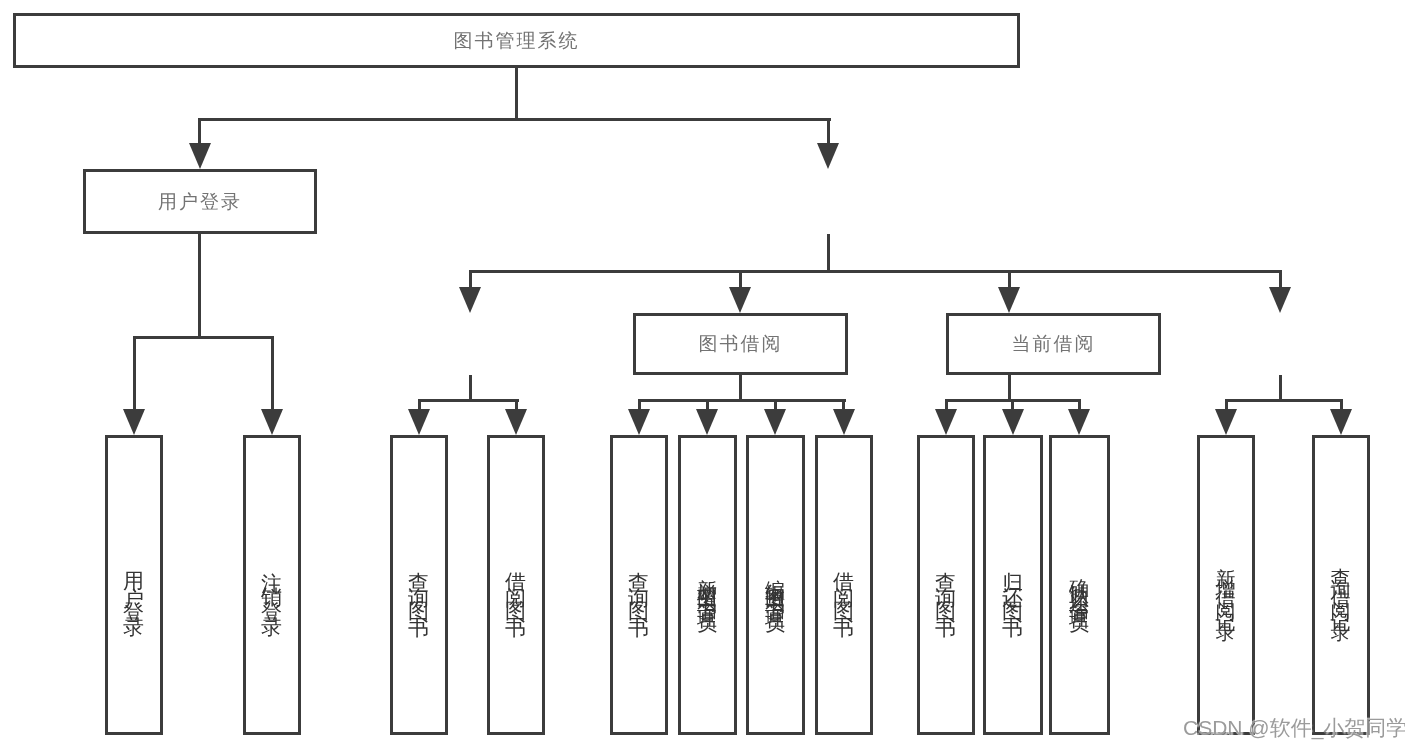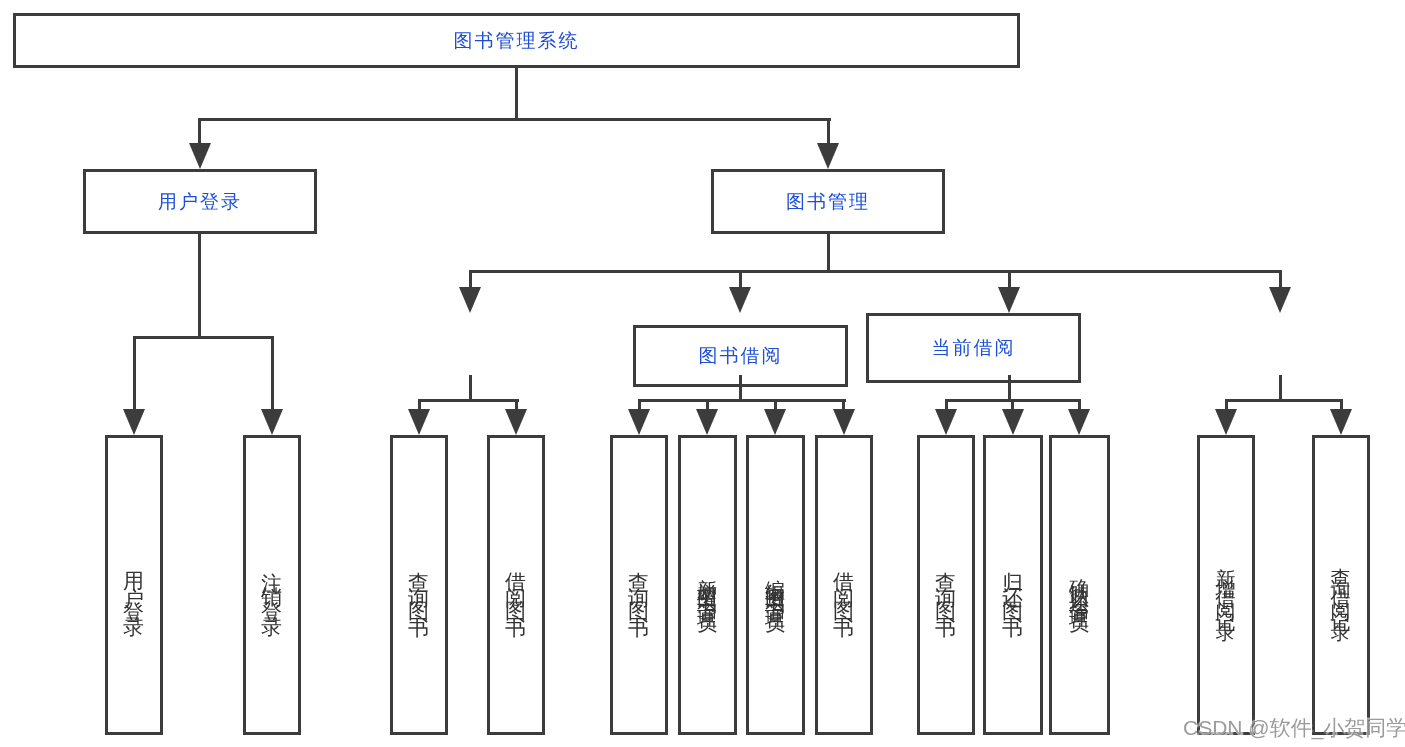--- a/index.html
+++ b/index.html
@@ -3,21 +3,21 @@
 <meta charset="utf-8">
 <style>
   html,body{margin:0;padding:0;background:#ffffff;}
   .stage{
     position:relative;width:1405px;height:747px;background:#ffffff;
     font-family:"Liberation Sans","DejaVu Sans",sans-serif;overflow:hidden;
   }
   .box{
     position:absolute;border:3px solid #3c3c3c;background:#ffffff;
     display:flex;align-items:center;justify-content:center;
-    font-size:19px;color:#1d4ed8;box-sizing:border-box;letter-spacing:2px;
+    font-size:19px;color:#737373;box-sizing:border-box;letter-spacing:2px;
   }
   .col{
     position:absolute;top:435px;height:300px;border:3px solid #3c3c3c;
     background:#ffffff;box-sizing:border-box;
     display:flex;align-items:center;justify-content:center;
   }
   .col span{
     writing-mode:vertical-rl;text-orientation:mixed;
     font-size:21px;color:#333333;letter-spacing:15px;line-height:1;
   }
@@ -48,46 +48,43 @@
   <div class="vline" style="left:515px;top:68px;height:52px;"></div>
   <div class="hline" style="left:198px;top:118px;width:633px;"></div>
   <div class="vline" style="left:198px;top:118px;height:28px;"></div>
   <div class="vline" style="left:827px;top:118px;height:28px;"></div>
   <div class="arrow" style="left:189px;top:143px;"></div>
   <div class="arrow" style="left:817px;top:143px;"></div>
 
   <div class="box" style="left:83px;top:169px;width:234px;height:65px;">
     <span>用户登录</span>
   </div>
-  <div class="box" style="left:711px;top:169px;width:234px;height:65px;">
-    <span>图书管理</span>
-  </div>
 
   <div class="vline" style="left:198px;top:234px;height:105px;"></div>
   <div class="hline" style="left:133px;top:336px;width:141px;"></div>
   <div class="vline" style="left:133px;top:336px;height:75px;"></div>
   <div class="vline" style="left:271px;top:336px;height:75px;"></div>
   <div class="arrow" style="left:123px;top:409px;"></div>
   <div class="arrow" style="left:261px;top:409px;"></div>
 
   <div class="vline" style="left:827px;top:234px;height:39px;"></div>
   <div class="hline" style="left:469px;top:270px;width:812px;"></div>
   <div class="vline" style="left:469px;top:270px;height:18px;"></div>
   <div class="vline" style="left:739px;top:270px;height:18px;"></div>
   <div class="vline" style="left:1008px;top:270px;height:18px;"></div>
   <div class="vline" style="left:1279px;top:270px;height:18px;"></div>
   <div class="arrow" style="left:459px;top:287px;"></div>
   <div class="arrow" style="left:729px;top:287px;"></div>
   <div class="arrow" style="left:998px;top:287px;"></div>
   <div class="arrow" style="left:1269px;top:287px;"></div>
 
-  <div class="box" style="left:633px;top:313px;width:215px;height:62px;margin-top:12px;">
+  <div class="box" style="left:633px;top:313px;width:215px;height:62px;">
     <span>图书借阅</span>
   </div>
-  <div class="box" style="left:866px;top:313px;width:215px;height:70px;">
+  <div class="box" style="left:946px;top:313px;width:215px;height:62px;">
     <span>当前借阅</span>
   </div>
 
   <div class="vline" style="left:469px;top:375px;height:27px;"></div>
   <div class="hline" style="left:418px;top:399px;width:101px;"></div>
   <div class="vline" style="left:418px;top:399px;height:12px;"></div>
   <div class="vline" style="left:515px;top:399px;height:12px;"></div>
   <div class="arrow" style="left:408px;top:409px;"></div>
   <div class="arrow" style="left:505px;top:409px;"></div>
 

